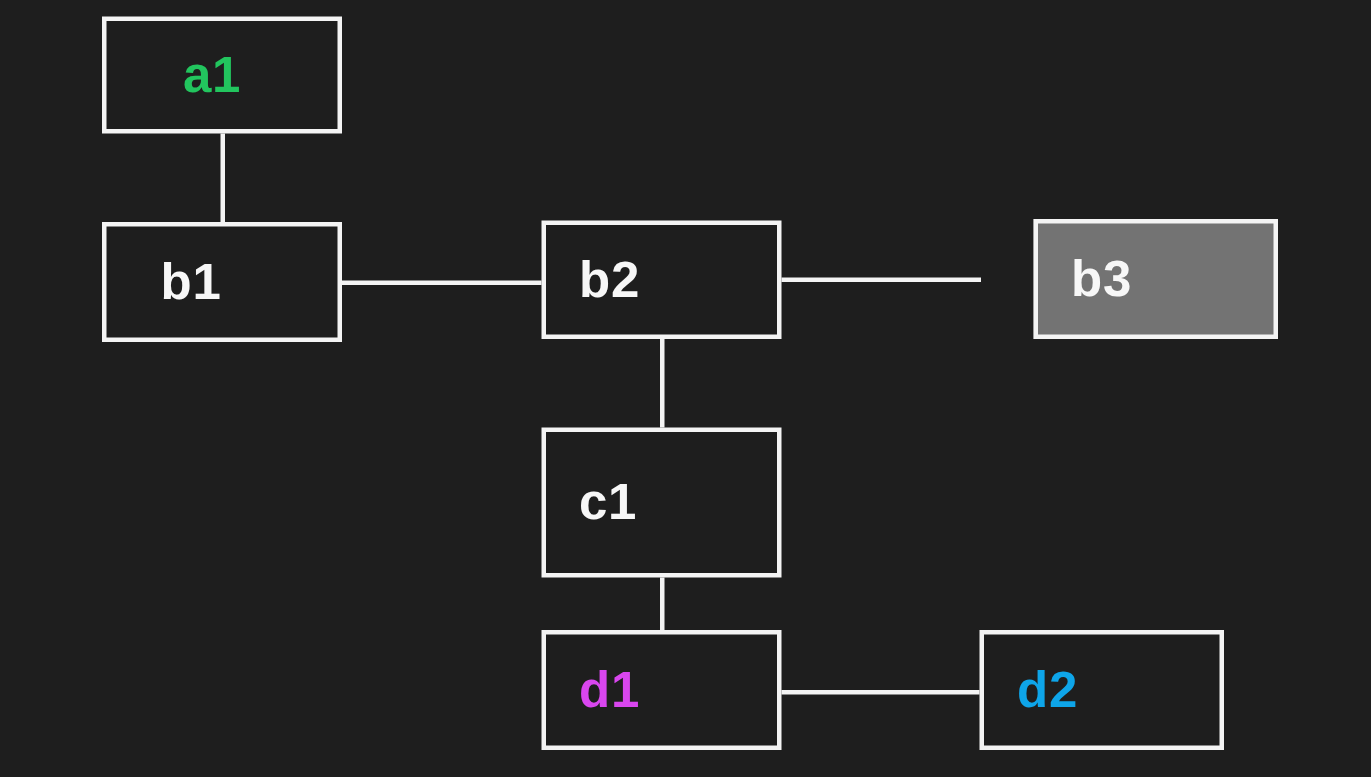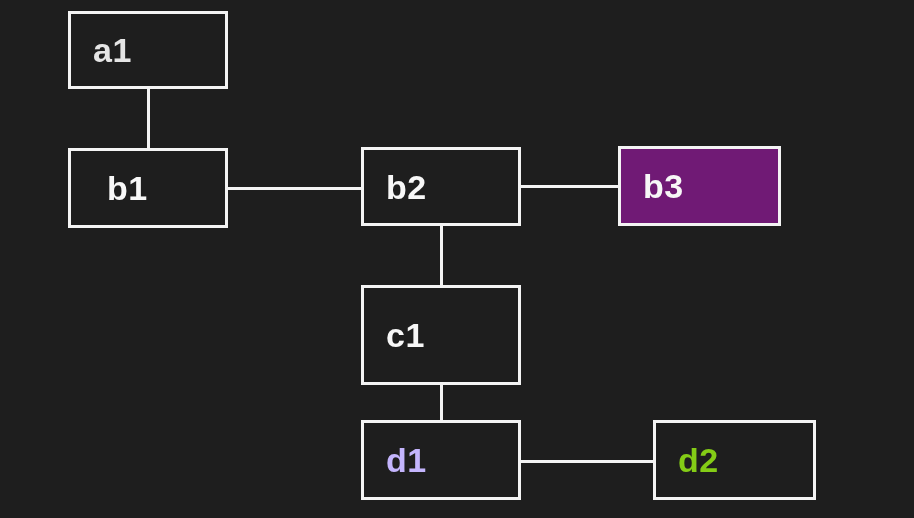--- a/index.html
+++ b/index.html
@@ -45,33 +45,33 @@
 <body>
 
 <div id="canvas" style="width: 914px; height: 518px; background: rgb(30, 30, 30);">
     <div class="edge v" style="left: 147px; top: 88px; background: rgb(244, 244, 244); height: 62px;"></div>
     <div class="edge h" style="left: 227px; top: 187px; background: rgb(244, 244, 244); width: 135px;"></div>
     <div class="edge h" style="left: 520px; top: 185px; background: rgb(244, 244, 244); width: 134px;"></div>
     <div class="edge v" style="left: 440px; top: 225px; background: rgb(244, 244, 244); height: 61px;"></div>
     <div class="edge v" style="left: 440px; top: 362px; background: rgb(244, 244, 244); height: 59px;"></div>
     <div class="edge h" style="left: 520px; top: 460px; background: rgb(244, 244, 244); width: 134px;"></div>
     <div class="node" style="left: 68px; top: 11px; width: 160px; height: 78px; border-color: rgb(244, 244, 244); background: rgb(30, 30, 30);">
-      <span class="node-label" style="color: #e5e5e5;">a1</span>
+      <span class="node-label" style="color: #22c55e; margin-left: 29px;">a1</span>
     </div>
     <div class="node" style="left: 68px; top: 148px; width: 160px; height: 80px; border-color: rgb(244, 244, 244); background: rgb(30, 30, 30);">
       <span class="node-label" style="color: rgb(247, 247, 247); padding-left: 36px;">b1</span>
     </div>
     <div class="node" style="left: 361px; top: 147px; width: 160px; height: 79px; border-color: rgb(244, 244, 244); background: rgb(30, 30, 30);">
       <span class="node-label" style="color: rgb(247, 247, 247);">b2</span>
     </div>
-    <div class="node" style="left: 618px; top: 146px; width: 163px; height: 80px; border-color: rgb(244, 244, 244); background: #701a75;">
+    <div class="node" style="left: 689px; top: 146px; width: 163px; height: 80px; border-color: rgb(244, 244, 244); background: #737373;">
       <span class="node-label" style="color: rgb(247, 247, 247);">b3</span>
     </div>
     <div class="node" style="left: 361px; top: 285px; width: 160px; height: 100px; border-color: rgb(244, 244, 244); background: rgb(30, 30, 30);">
       <span class="node-label" style="color: rgb(247, 247, 247);">c1</span>
     </div>
     <div class="node" style="left: 361px; top: 420px; width: 160px; height: 80px; border-color: rgb(244, 244, 244); background: rgb(30, 30, 30);">
-      <span class="node-label" style="color: #c4b5fd;">d1</span>
+      <span class="node-label" style="color: #d946ef;">d1</span>
     </div>
     <div class="node" style="left: 653px; top: 420px; width: 163px; height: 80px; border-color: rgb(244, 244, 244); background: rgb(30, 30, 30);">
-      <span class="node-label" style="color: #84cc16;">d2</span>
+      <span class="node-label" style="color: #0ea5e9;">d2</span>
     </div>
   </div>
 
 </body></html>

